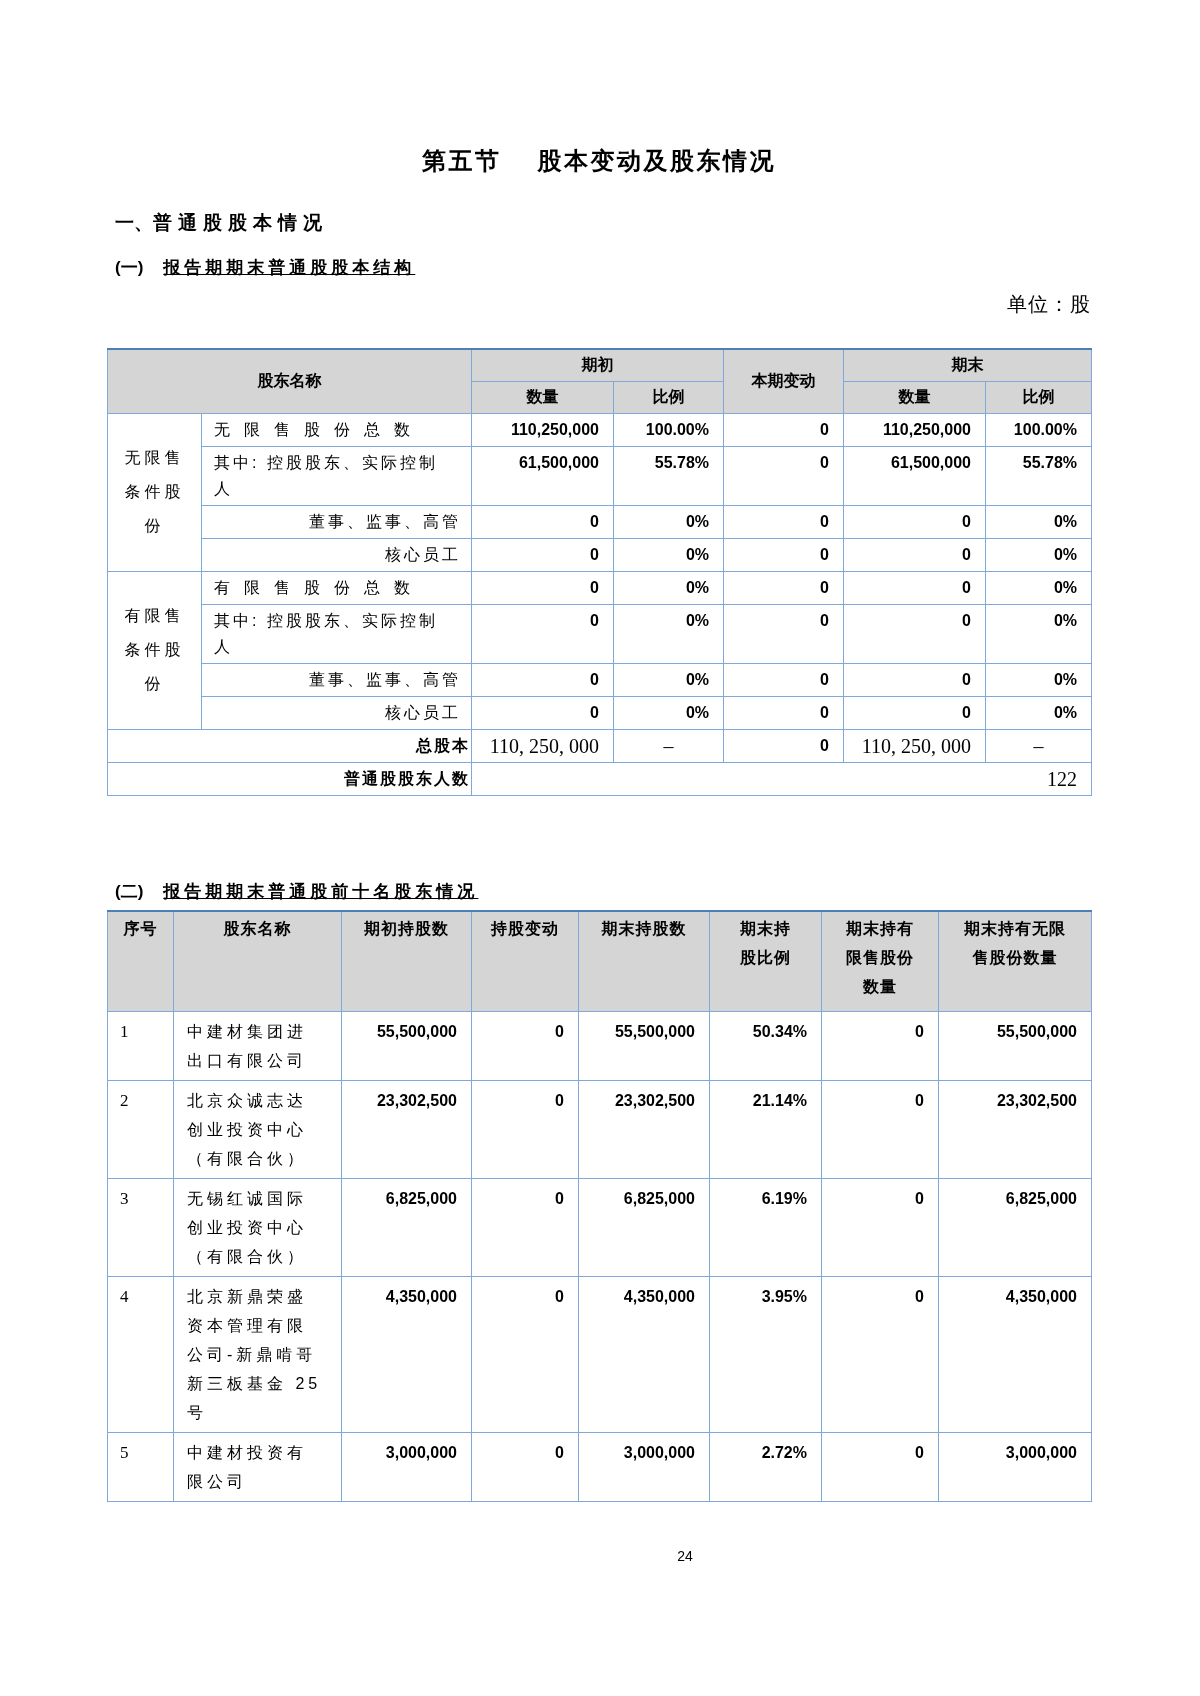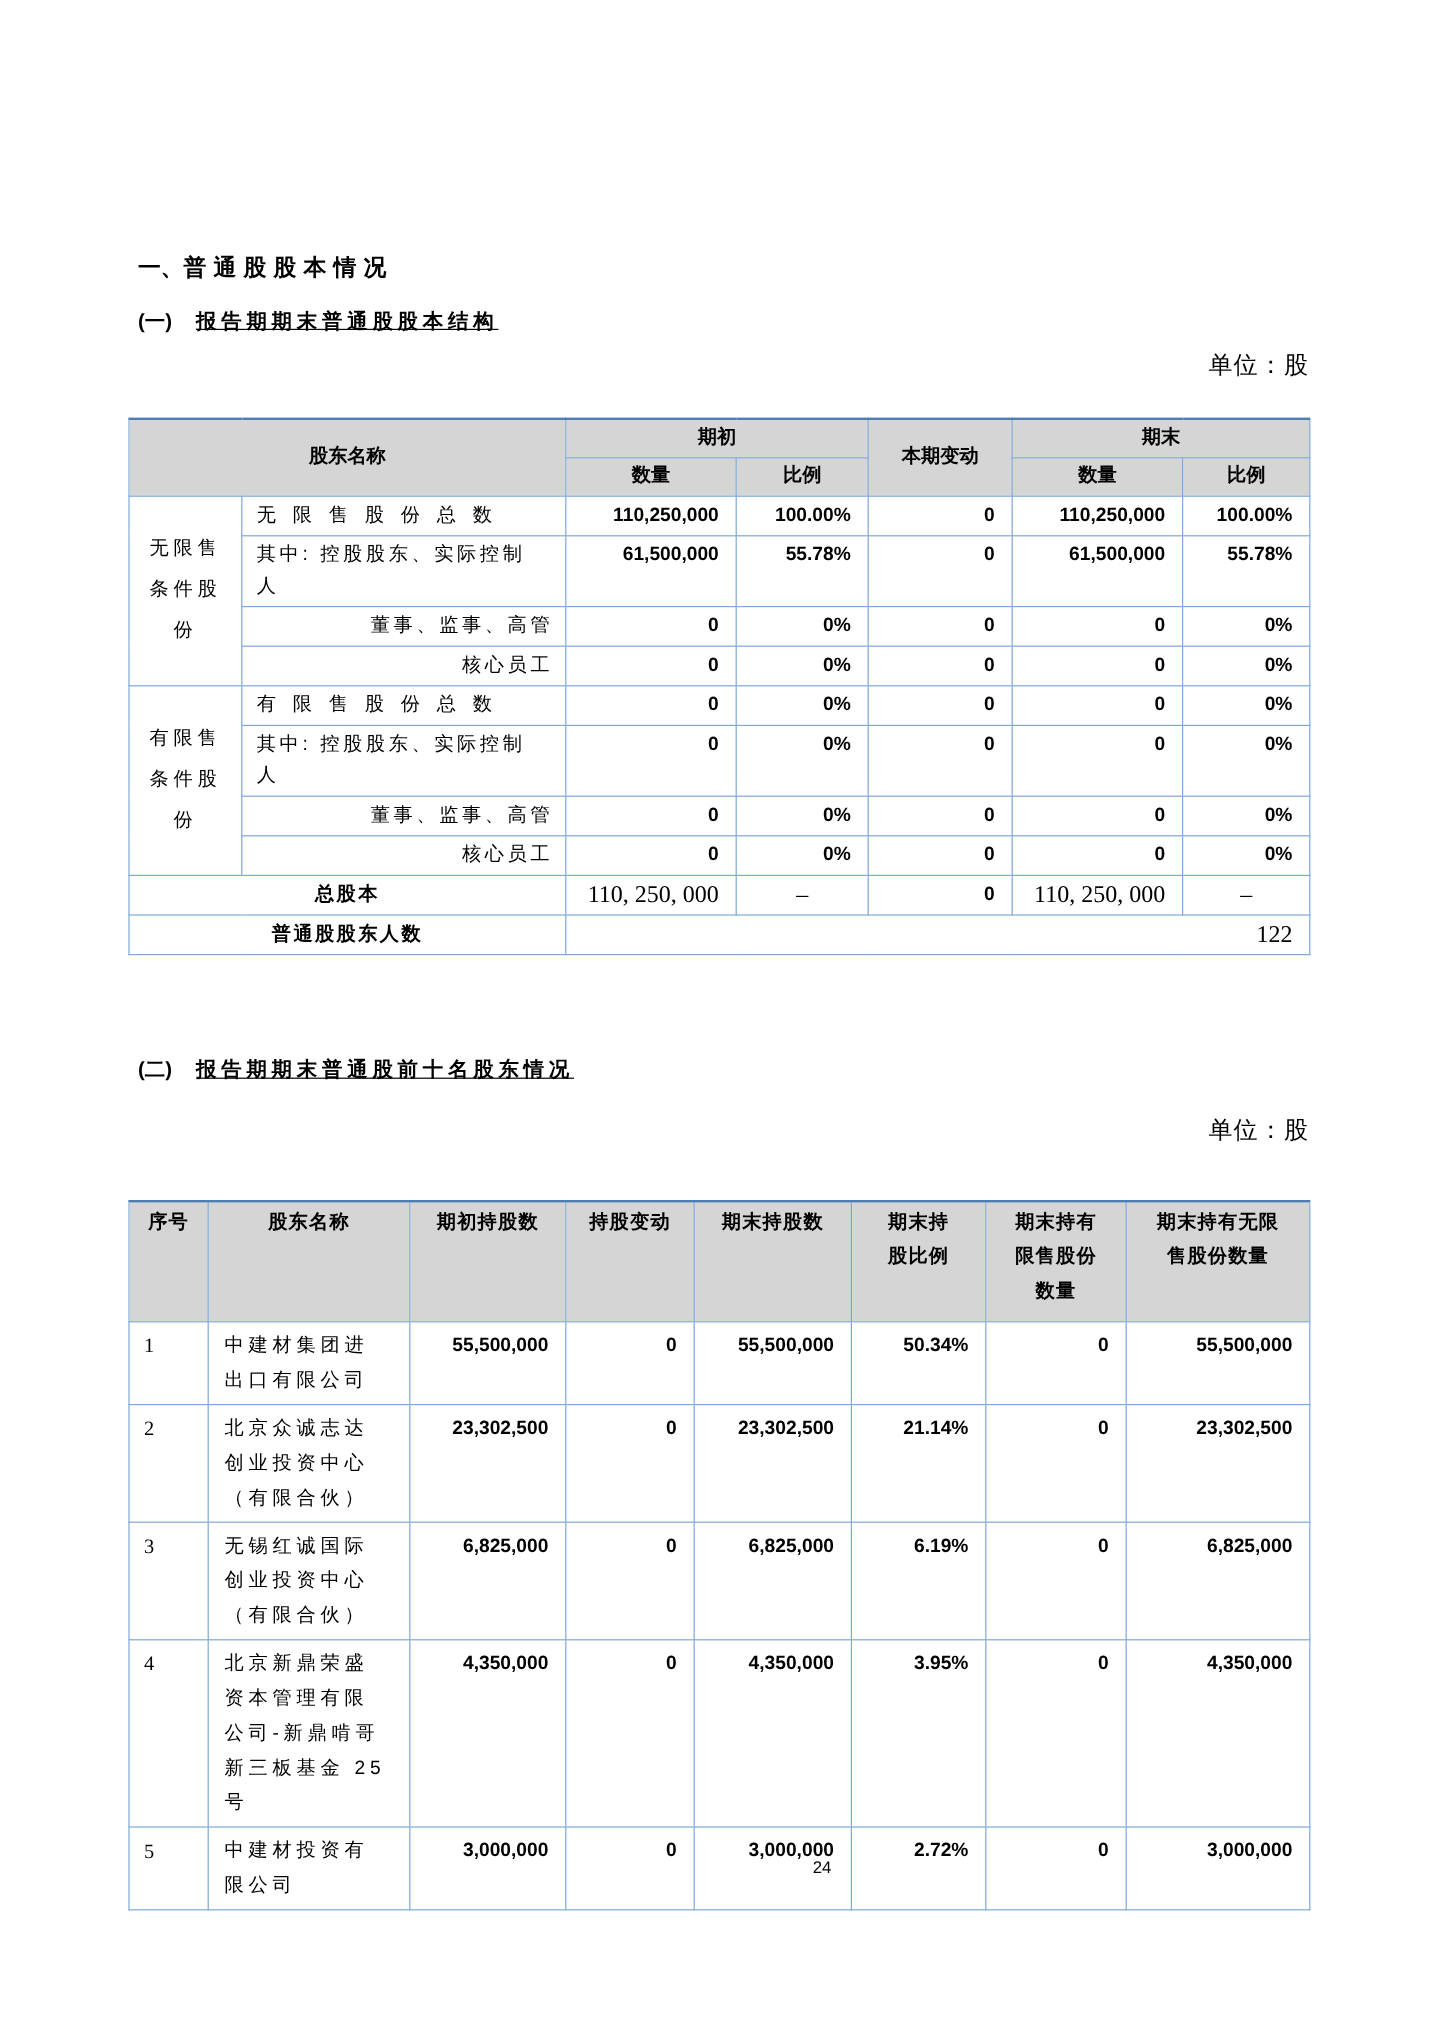--- a/index.html
+++ b/index.html
@@ -39,21 +39,21 @@
     font-size:14px;
   }
   
   table{border-collapse:collapse;table-layout:fixed;}
   .t1,.t2{
     position:absolute;left:107px;width:984px;
     border:1px solid var(--table-border);
     border-top:2.5px solid var(--table-border-strong);
   }
   .t1{top:348px;}
-  .t2{top:1000px;}
+  .t2{top:910px;}
   td{
     border:1px solid var(--table-border);
     font-size:16px;line-height:26px;color:var(--text);
     overflow:hidden;
   }
   .hdr{
     background:var(--header-bg);font-weight:bold;text-align:center;
     vertical-align:middle;padding:2px 4px;
   }
   
@@ -69,21 +69,21 @@
     letter-spacing:3px;white-space:pre-line;
   }
   .t1 .item.dist{letter-spacing:14px;}
   .t1 .item.center{text-align:right;}
   .t1 .num{
     text-align:right;vertical-align:top;padding:3px 14px 3px 4px;
     font-weight:600;
   }
   .t1 .dash{text-align:center;vertical-align:middle;font-weight:400;}
   .t1 .totlabel,.t1 .holderslabel{
-    text-align:center;vertical-align:middle;font-weight:bold;letter-spacing:2px;
+    text-align:right;vertical-align:middle;font-weight:bold;letter-spacing:2px;
   }
   .serifnum{
     font-family:"Liberation Serif","DejaVu Serif",serif;
     font-weight:400 !important;font-size:20px;
   }
   
   .t2 .hdr{line-height:29px;height:95px;white-space:pre-line;letter-spacing:1px;}
   .t2 td{line-height:29px;vertical-align:top;}
   .t2 .no{
     font-family:"Liberation Serif","DejaVu Serif",serif;font-size:17px;
@@ -93,20 +93,24 @@
     text-align:left;padding:5px 6px 5px 13px;letter-spacing:4px;
     white-space:pre-line;
   }
   .t2 .num{text-align:right;padding:5px 14px 5px 4px;font-weight:600;}
 </style>
 </head>
 <body>
 
 <div class="page">
 
+  <div class="doc-title">
+    <span>第五节</span>
+    <span>股本变动及股东情况</span>
+  </div>
 
   <div class="h-sec h1">
     <span>一、</span>
     <span class="h-label">普通股股本情况</span>
   </div>
 
   <div class="h-sec h2">
     <span>(一)</span>
     <span class="h-label">报告期期末普通股股本结构</span>
   </div>

